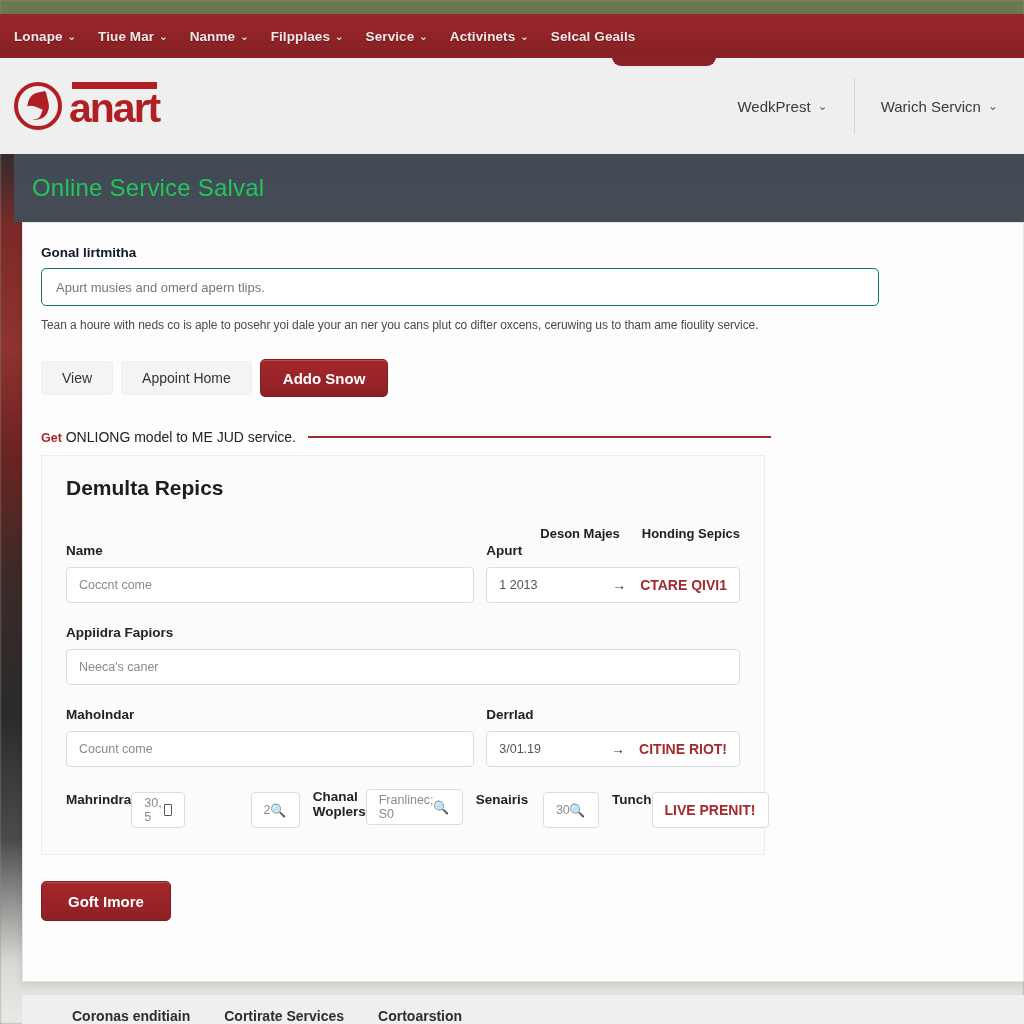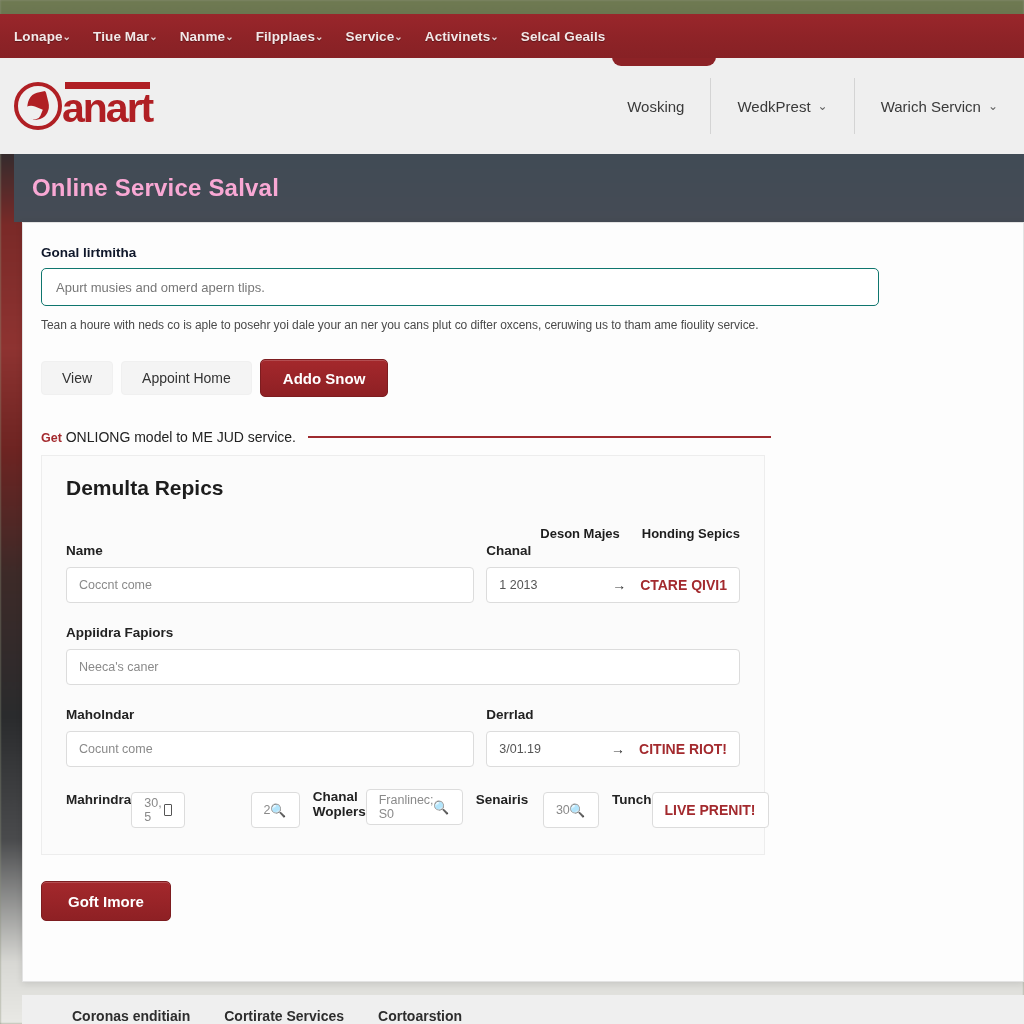--- a/index.html
+++ b/index.html
@@ -35,21 +35,21 @@
     display: flex; align-items: center;
     padding-left: 14px;
     z-index: 6;
   }
   .topnav-item {
     color: #f3e8e8;
     font-size: 13.5px;
     font-weight: bold;
     margin-right: 22px;
     white-space: nowrap;
-    display: flex; align-items: center; 
+    display: flex; align-items: center; gap: 5px;
     letter-spacing: .1px;
     text-shadow: 0 1px 1px rgba(0,0,0,.35);
     cursor: pointer;
   }
   .caret { font-size: 10px; opacity: .9; }
 
   
   #nav-tab {
     position: absolute; left: 612px; top: 46px;
     width: 104px; height: 20px;
@@ -59,21 +59,21 @@
   }
 
   
   #brandbar {
     position: absolute; left: 0; top: 58px; width: 1024px; height: 96px;
     background: #efefef;
     display: flex; align-items: center;
     z-index: 4;
   }
   #logo-wrap {
-    display: flex; align-items: center; 
+    display: flex; align-items: center; gap: 7px;
     margin-left: 14px;
   }
   #logo-mark {
     width: 48px; height: 48px; border-radius: 50%;
     border: 4px solid #b01f24;
     position: relative;
     background: #efefef;
     flex: none;
   }
   #logo-mark::before {
@@ -121,21 +121,21 @@
 
   
   #titleband {
     position: absolute; left: 14px; top: 154px;
     width: 1010px; height: 68px;
     background: rgba(66,77,88,.93);
     z-index: 3;
     display: flex; align-items: center;
   }
   #page-title {
-    color: #f9a8d4; font-size: 24px; font-weight: bold;
+    color: #22c55e; font-size: 24px; font-weight: normal;
     margin-left: 18px; letter-spacing: .2px;
   }
 
   
   #card {
     position: absolute; left: 22px; top: 222px;
     width: 1002px; height: 760px;
     background: #fdfdfd;
     border: 1px solid #e3e3e3;
     box-shadow: 0 2px 7px rgba(0,0,0,.10);
@@ -294,23 +294,20 @@
 </div>
 <div id="nav-tab"></div>
 
 <div id="brandbar">
   <div id="logo-wrap">
     <div id="logo-mark"></div>
     <div id="logo-word">anart</div>
   </div>
   <div id="brand-links">
     <div class="brand-link">
-      <span>Wosking</span>
-    </div>
-    <div class="brand-link">
       <span>WedkPrest</span>
       <span class="caret">⌄</span>
     </div>
     <div class="brand-link">
       <span>Warich Servicn</span>
       <span class="caret">⌄</span>
     </div>
   </div>
 </div>
 
@@ -346,21 +343,21 @@
     <div class="row">
       <div class="col-main">
         <div class="lbl">Name</div>
         <div class="inp full">Coccnt come</div>
       </div>
       <div class="col-right">
         <div class="micro-head">
           <span>Deson Majes</span>
           <span>Honding Sepics</span>
         </div>
-        <div class="lbl">Chanal</div>
+        <div class="lbl">Apurt</div>
         <div class="inp value">
           <span>1 2013</span>
           <span class="arrow">→</span>
           <span class="cta-red">CTARE QIVI1</span>
         </div>
       </div>
     </div>
 
     <div class="row">
       <div style="width:100%">

